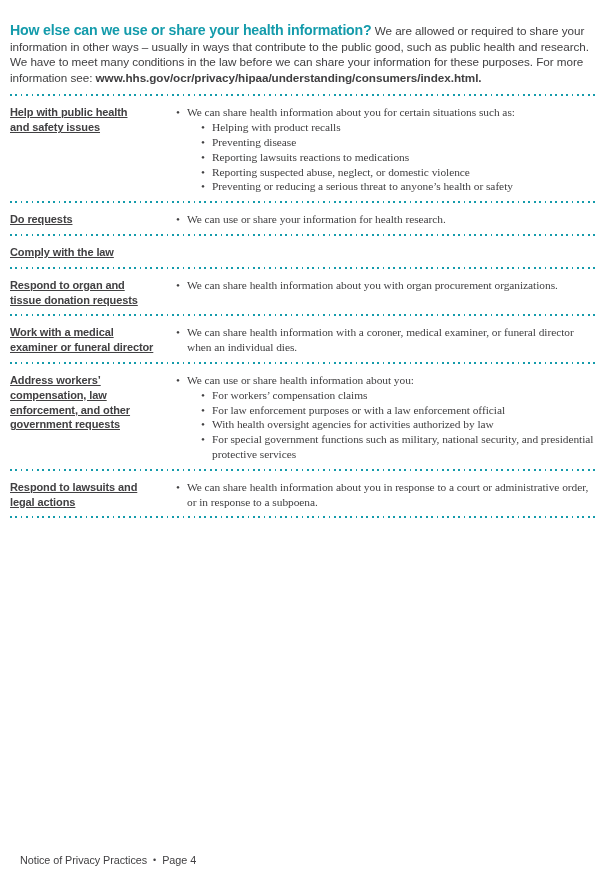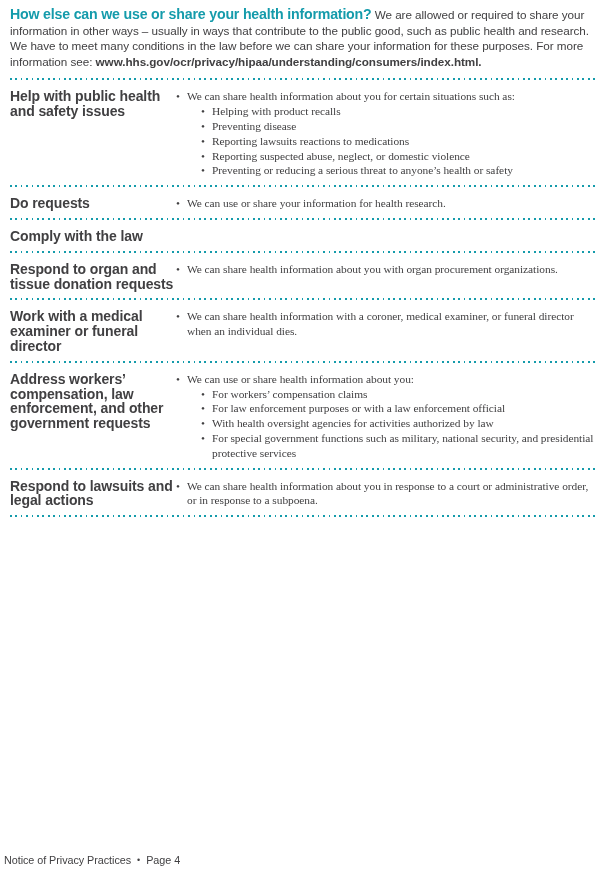--- a/index.html
+++ b/index.html
@@ -1,40 +1,40 @@
 <!DOCTYPE html>
 <html><head>
 <meta charset="utf-8">
 <style>
   html,body{margin:0;padding:0;}
   body{
     width:609px;height:875px;background:#ffffff;
     font-family:"Liberation Sans",sans-serif;
     color:#414042;position:relative;overflow:hidden;
   }
-  .page{position:absolute;inset:0;padding:5px 10px 0 10px;box-sizing:border-box;}
+  .page{position:absolute;inset:0;padding:21px 10px 0 10px;box-sizing:border-box;}
   .intro{margin:2px 0 0 0;font-size:11.7px;line-height:15.6px;letter-spacing:-0.05px;}
   .intro-title{color:#149BAB;font-weight:bold;font-size:14.2px;letter-spacing:-0.2px;}
   .intro-url{font-weight:bold;}
   .dotline{
     height:2px;margin-top:9px;
     background-image:repeating-linear-gradient(to right,
       #149BAB 0, #149BAB 1.7px, transparent 1.7px, transparent 5.4px);
   }
   #rows .dotline{margin-top:0;}
   .row{display:flex;padding:9px 0 7px 0;}
   .row-heading{
-    width:166px;flex:none;font-weight:bold;font-size:14px;
-    line-height:14.8px;white-space:pre-line;letter-spacing:-0.1px;
+    width:166px;flex:none;font-weight:bold;font-size:11px;
+    line-height:14.8px;white-space:pre-line;letter-spacing:-0.1px;text-decoration:underline;
   }
   .row-content{flex:1;font-size:11.4px;line-height:14.8px;letter-spacing:-0.05px;font-family:Liberation Serif, serif;}
   .li{position:relative;padding-left:11px;}
   .li::before{content:"\2022";position:absolute;left:0;top:0;}
   .li.sub{margin-left:25px;}
-  .footer{position:absolute;left:4px;bottom:9px;font-size:10.8px;letter-spacing:-0.05px;}
+  .footer{position:absolute;left:20px;bottom:9px;font-size:10.8px;letter-spacing:-0.05px;}
   .fsep{margin:0 6px;font-size:9px;vertical-align:1px;}
 </style>
 </head>
 <body>
 
 <div class="page">
 
   <p class="intro"><span class="intro-title">How else can we use or share your health information?</span><span> We are allowed or required to share your information in other ways – usually in ways that contribute to the public good, such as public health and research. We have to meet many conditions in the law before we can share your information for these purposes. For more information see: </span><span class="intro-url">www.hhs.gov/ocr/privacy/hipaa/understanding/consumers/index.html.</span></p>
 
   <div class="dotline"></div>

